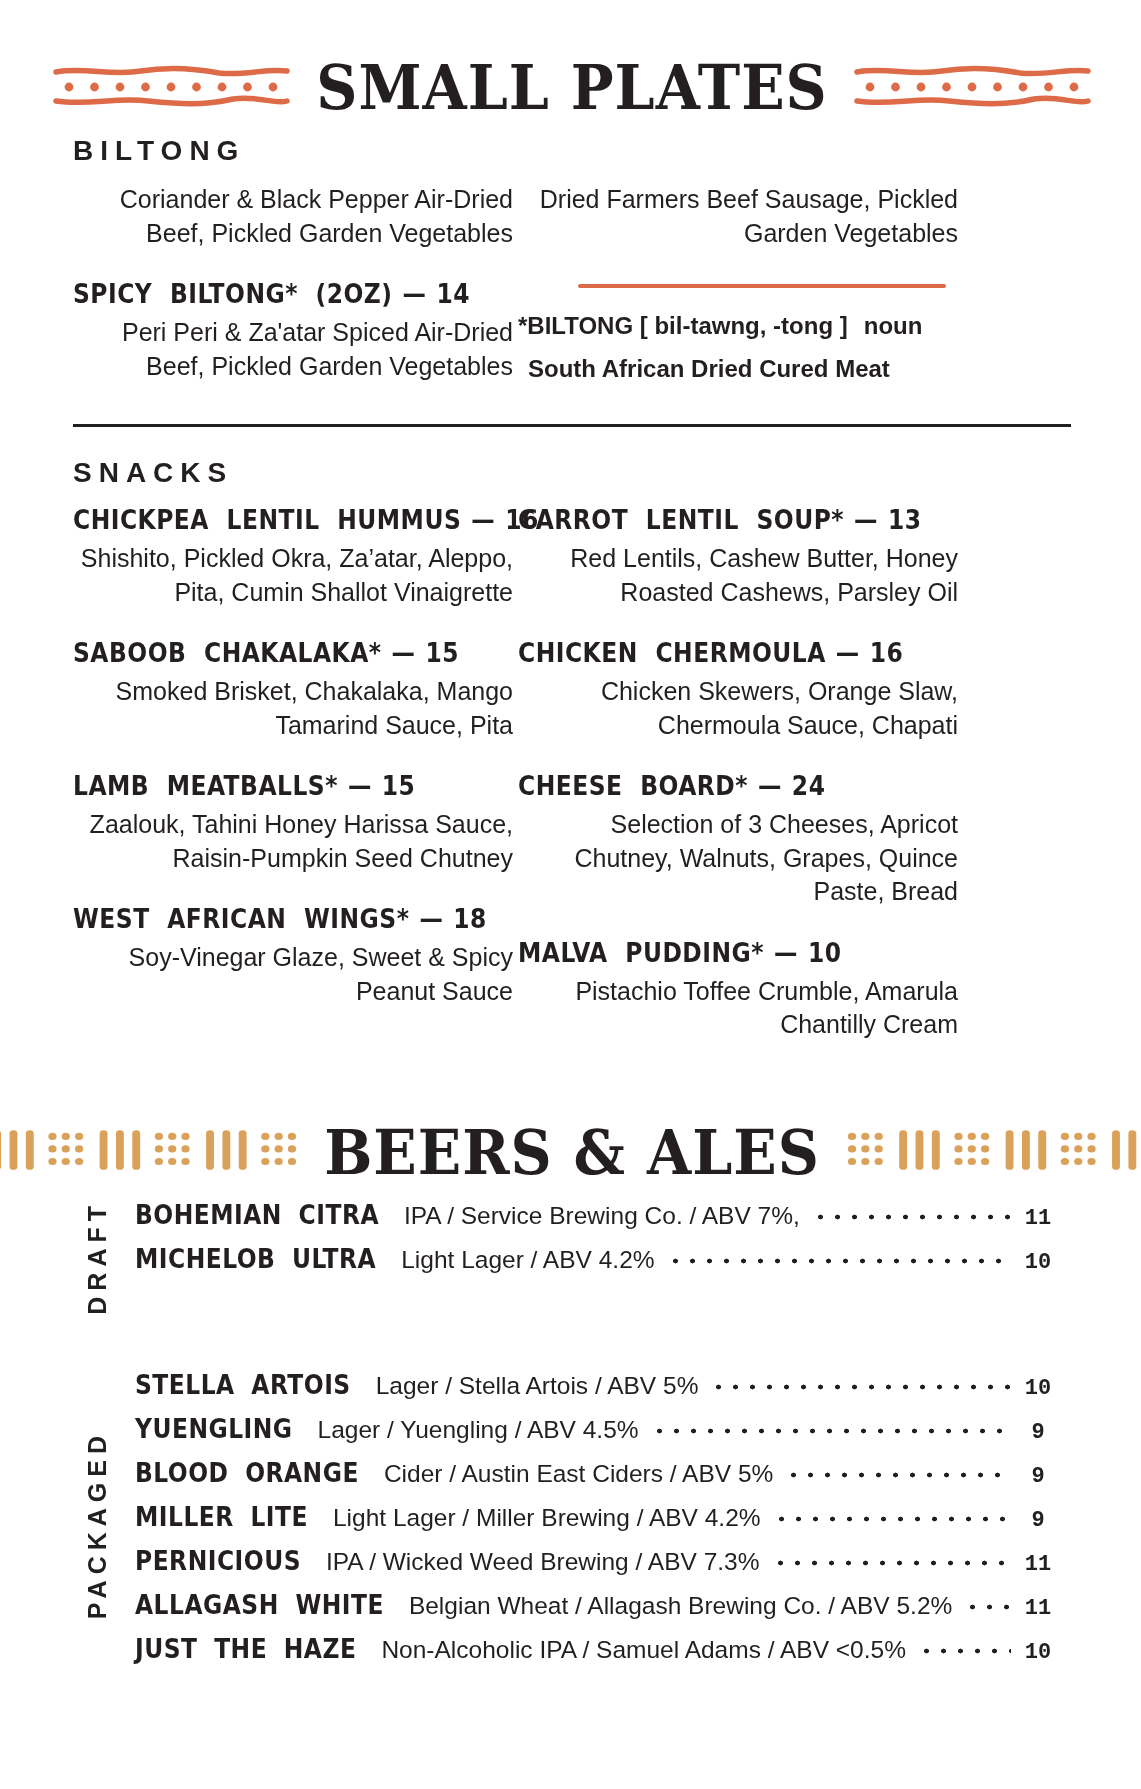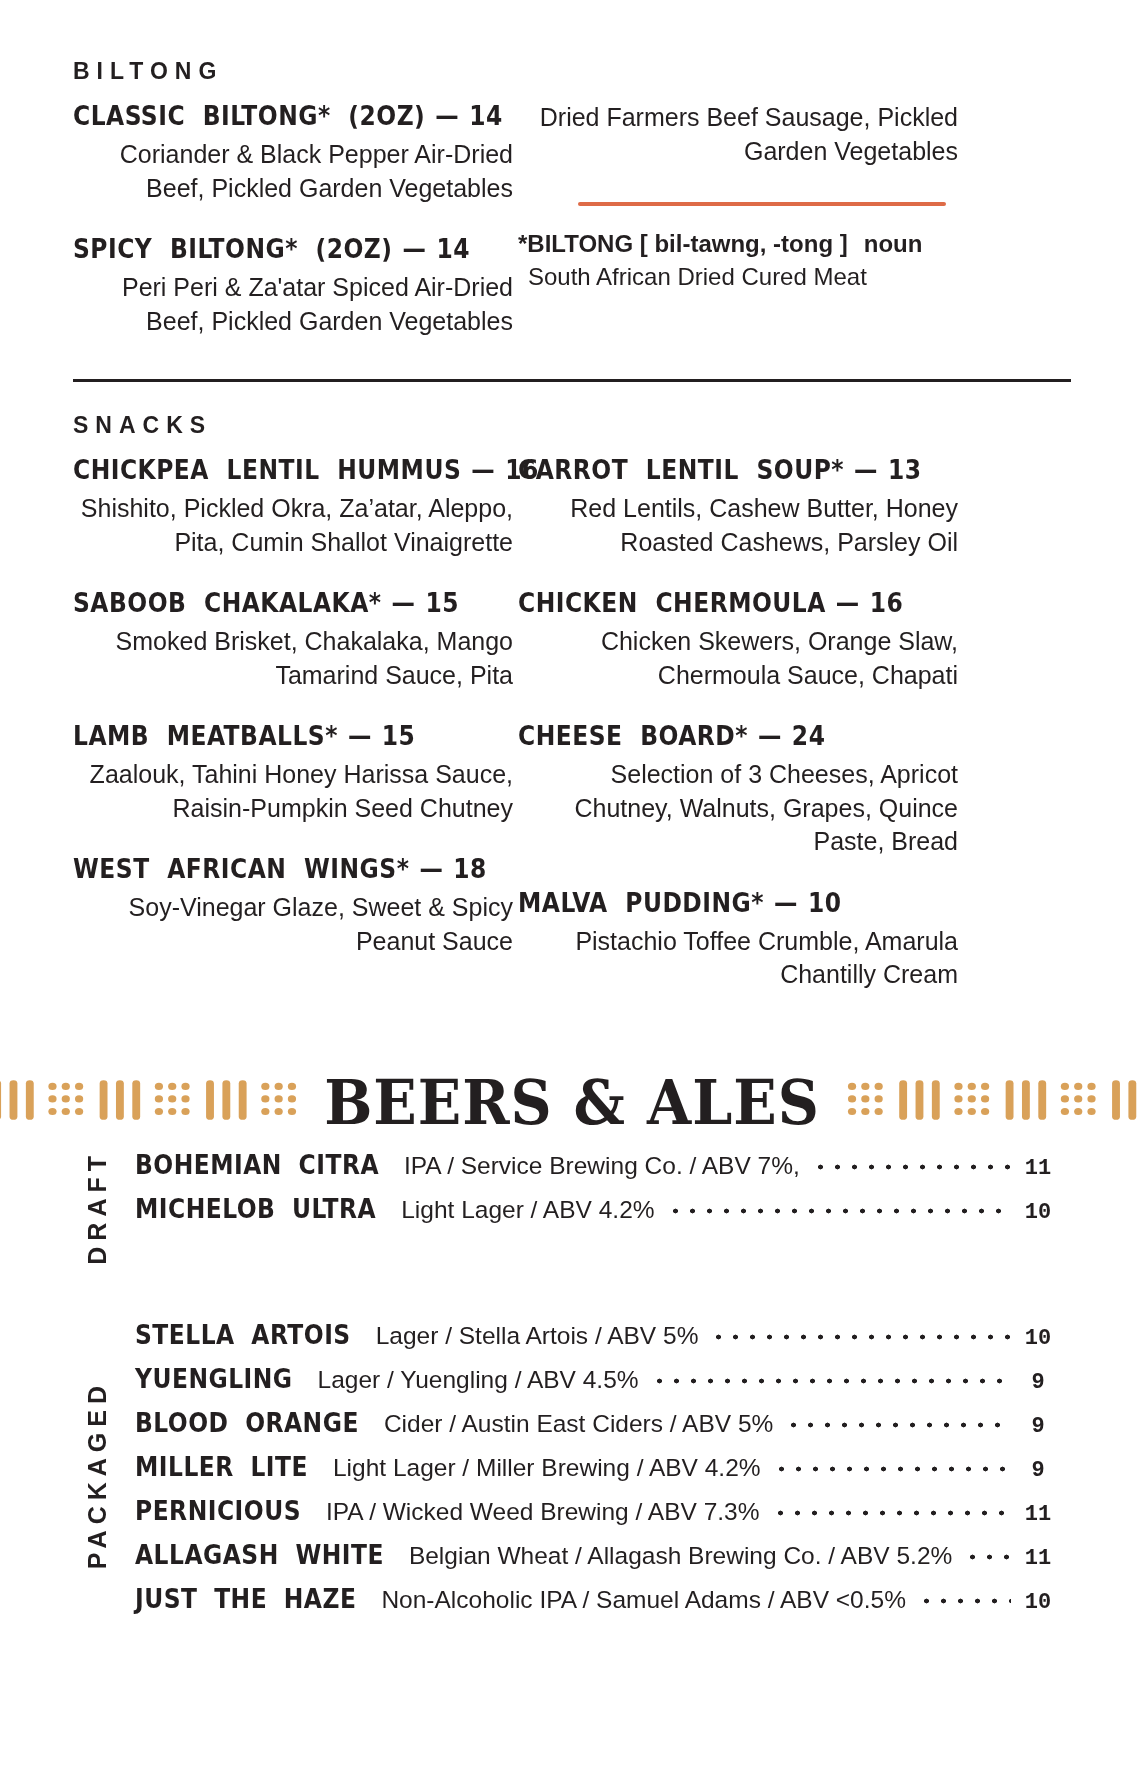--- a/index.html
+++ b/index.html
@@ -31,21 +31,21 @@
     line-height:1;
     white-space:nowrap;
     transform:scaleY(1.08);
   }
   .orn{flex:0 0 auto;display:block;}
   .orn-wavy{color:var(--orange);width:237px;height:44px;}
   .orn-beer{color:var(--gold);width:358px;height:48px;}
 
   
   .section-heading{
-    font-size:23px;font-weight:700;
+    font-size:28px;font-weight:700;
     letter-spacing:7px;
     margin-bottom:16px;
   }
 
   
   .two-col{display:grid;grid-template-columns:445px 1fr;}
   .col{min-width:0;}
   .item{margin-bottom:29px;}
   .item-title{
     font-family:"DejaVu Sans","Liberation Sans",sans-serif;
@@ -65,21 +65,21 @@
     height:3px;background:var(--ink);
     margin:12px 0 30px 0;
   }
   .divider-orange{
     height:4px;background:var(--orange);border-radius:2px;
     width:368px;margin:34px 0 24px 60px;
   }
   .definition{font-size:24px;}
   .def-line1{font-weight:700;white-space:nowrap;}
   .def-pos{margin-left:16px;}
-  .def-meaning{padding-left:10px;margin-top:5px;}
+  .def-meaning{padding-left:10px;margin-top:15px;font-weight:bold;}
 
   
   .beers-block{margin-top:52px;}
   .beer-group{display:flex;margin-left:-14px;}
   .vlabel-wrap{
     width:76px;flex:0 0 76px;
     display:flex;align-items:center;justify-content:center;
   }
   .vlabel{
     writing-mode:vertical-rl;
@@ -154,27 +154,35 @@
     <g id="orn-bars">
       <rect x="0" y="3" width="6.5" height="38" rx="3.2" fill="currentColor"></rect>
       <rect x="13.5" y="3" width="6.5" height="38" rx="3.2" fill="currentColor"></rect>
       <rect x="27" y="3" width="6.5" height="38" rx="3.2" fill="currentColor"></rect>
     </g>
   </defs>
 </svg>
 
 <div class="page">
 
+  <div class="title-row">
+    <svg class="orn orn-wavy" viewBox="0 0 237 44" preserveAspectRatio="none">
+        <use href="#orn-wavy-unit"></use>
+      </svg>
+    <div class="display-title">SMALL PLATES</div>
+    <svg class="orn orn-wavy" viewBox="0 0 237 44" preserveAspectRatio="none">
+        <use href="#orn-wavy-unit"></use>
+      </svg>
+  </div>
 
   <div class="section-heading">BILTONG</div>
 
   <div class="two-col">
     <div class="col">
       <div class="item">
-        <div class="item-title"><span>CLASSIC BILTONG* (2OZ)</span><span class="dash">—</span><span>14</span></div>
         <div class="item-desc">Coriander &amp; Black Pepper Air-Dried Beef, Pickled Garden Vegetables</div>
       </div>
       <div class="item">
         <div class="item-title"><span>SPICY BILTONG* (2OZ)</span><span class="dash">—</span><span>14</span></div>
         <div class="item-desc">Peri Peri &amp; Za'atar Spiced Air-Dried Beef, Pickled Garden Vegetables</div>
       </div>
     </div>
     <div class="col">
       <div class="item">
         <div class="item-desc">Dried Farmers Beef Sausage, Pickled Garden Vegetables</div>

